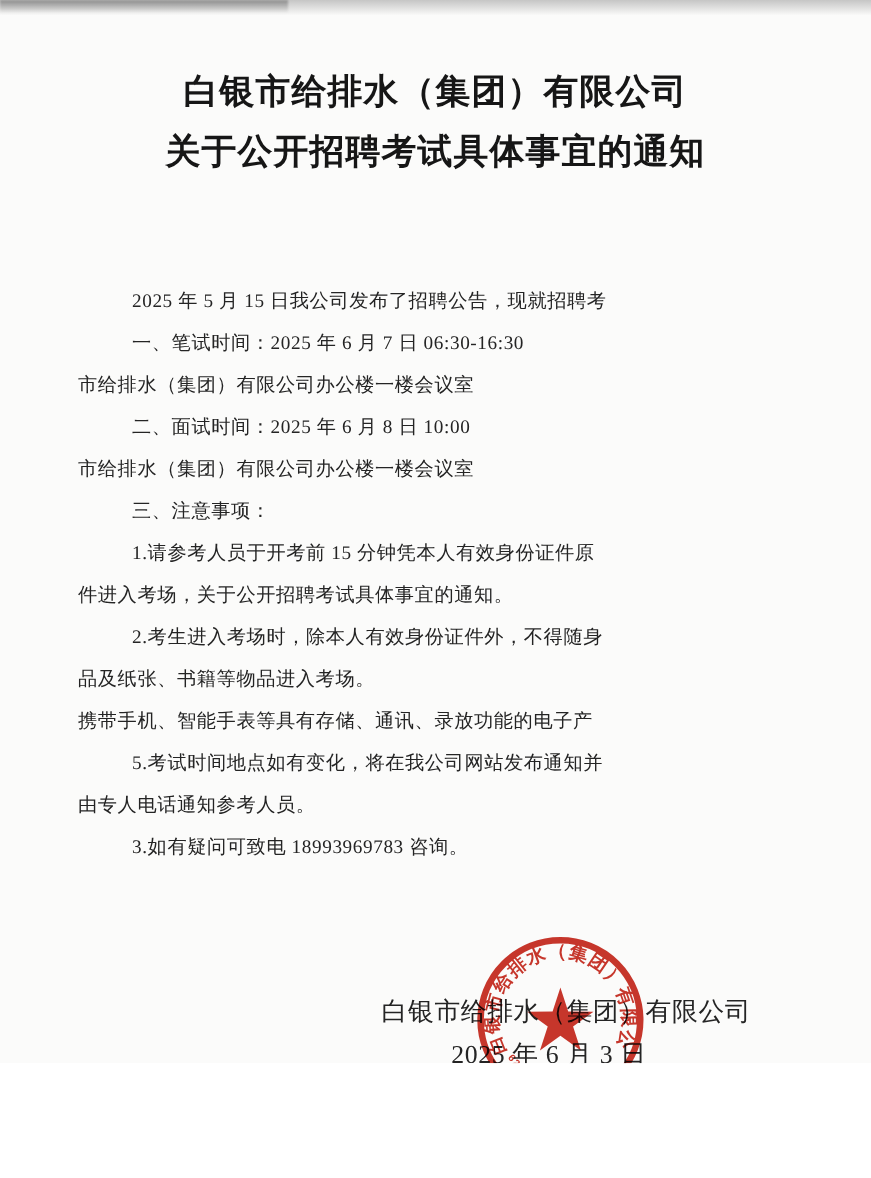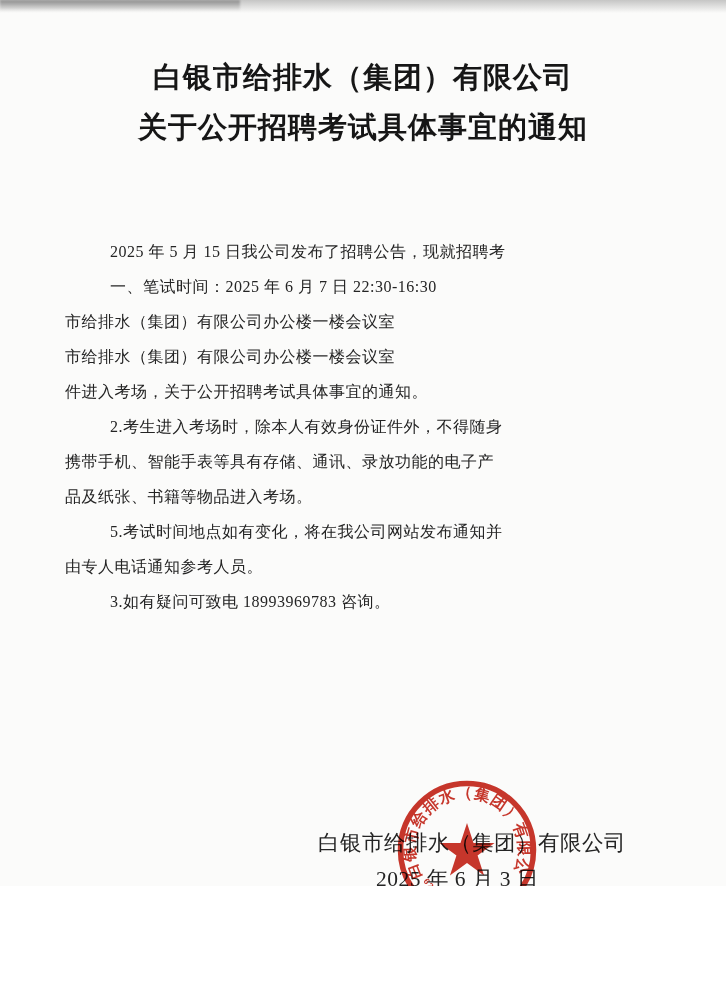--- a/index.html
+++ b/index.html
@@ -89,27 +89,30 @@
   <div class="smudge-top"></div>
   <div class="smudge-top-left"></div>
 
   <div class="title-block">
     <div>白银市给排水（集团）有限公司</div>
     <div>关于公开招聘考试具体事宜的通知</div>
   </div>
 
   <div class="body-block">
     <div class="bline ind2">2025 年 5 月 15 日我公司发布了招聘公告，现就招聘考</div>
-    <div class="bline ind2">一、笔试时间：2025 年 6 月 7 日 22:30-16:30</div>
+    <div class="bline ind2">一、笔试时间：2025 年 6 月 7 日 06:30-16:30</div>
     <div class="bline">市给排水（集团）有限公司办公楼一楼会议室</div>
+    <div class="bline ind2">二、面试时间：2025 年 6 月 8 日 10:00</div>
     <div class="bline">市给排水（集团）有限公司办公楼一楼会议室</div>
+    <div class="bline ind2">三、注意事项：</div>
+    <div class="bline ind2">1.请参考人员于开考前 15 分钟凭本人有效身份证件原</div>
     <div class="bline">件进入考场，关于公开招聘考试具体事宜的通知。</div>
     <div class="bline ind2">2.考生进入考场时，除本人有效身份证件外，不得随身</div>
+    <div class="bline">品及纸张、书籍等物品进入考场。</div>
     <div class="bline">携带手机、智能手表等具有存储、通讯、录放功能的电子产</div>
-    <div class="bline">品及纸张、书籍等物品进入考场。</div>
     <div class="bline ind2">5.考试时间地点如有变化，将在我公司网站发布通知并</div>
     <div class="bline">由专人电话通知参考人员。</div>
     <div class="bline ind2">3.如有疑问可致电 18993969783 咨询。</div>
   </div>
 
   <div class="sig-company">白银市给排水（集团）有限公司</div>
   <div class="sig-date">2025 年 6 月 3 日</div>
 
   <div class="stamp">
     <svg width="150" height="150" viewBox="-75 -75 150 150">

